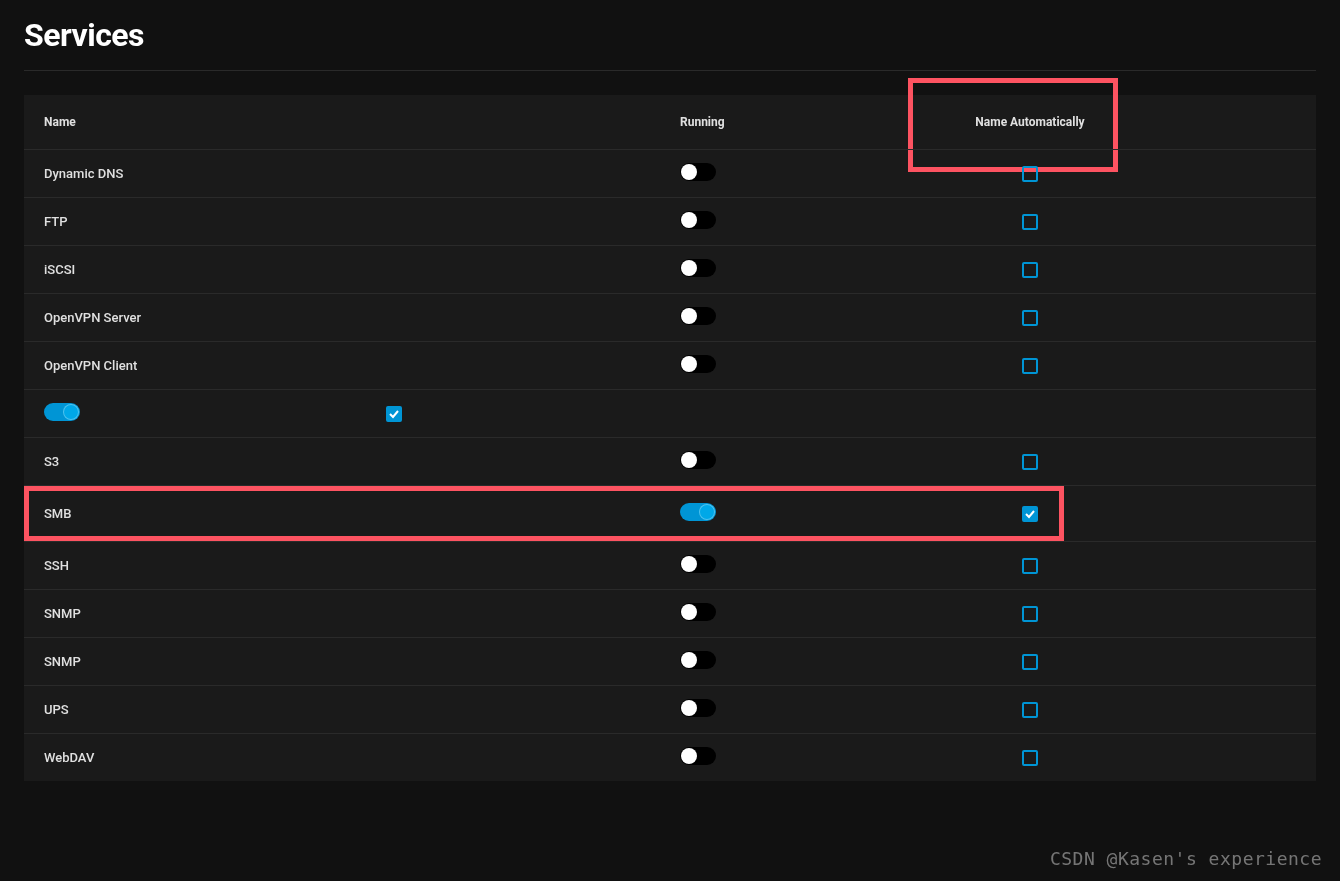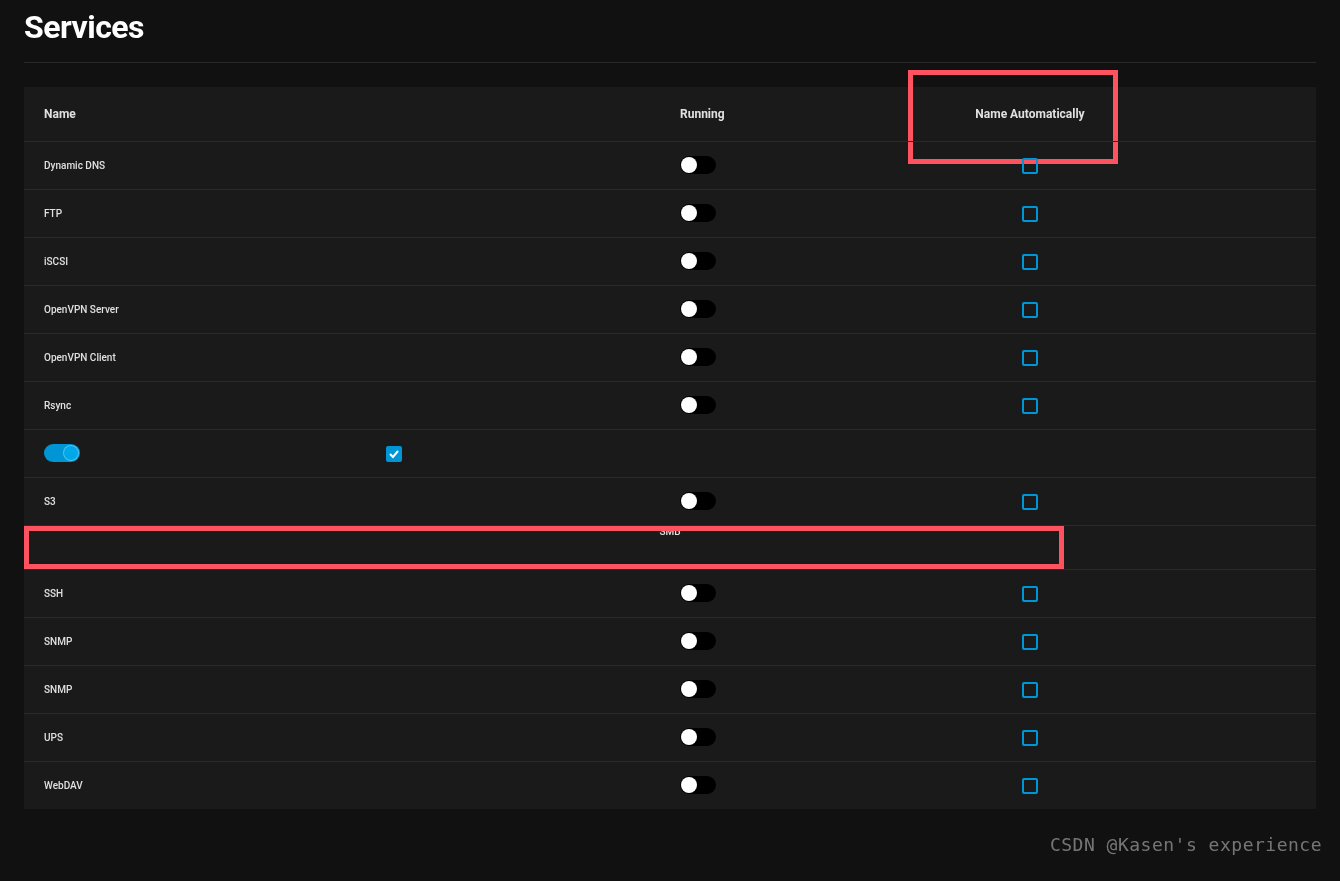--- a/index.html
+++ b/index.html
@@ -11,21 +11,21 @@
       background: #111111;
       color: #ffffff;
       font-family: -apple-system, BlinkMacSystemFont, "Segoe UI", Roboto, Arial, sans-serif;
       width: 1340px;
       height: 881px;
       overflow: hidden;
     }
     .page-title {
       font-size: 32px;
       font-weight: 700;
-      padding: 8px 24px 16px 24px;
+      padding: 16px 24px 16px 24px;
       letter-spacing: -0.5px;
     }
     .title-divider {
       border: none;
       border-top: 1px solid #2a2a2a;
       margin: 0 24px;
     }
     .table-container {
       margin: 24px;
       background: #1a1a1a;
@@ -74,26 +74,25 @@
     }
     .table-row {
       display: flex;
       align-items: center;
       border-top: 1px solid #2a2a2a;
       padding: 0;
       height: 48px;
       position: relative;
     }
     .table-row.highlighted {
-      height: 44px;
-      flex-direction: column;
+      height: 56px;
     }
     .td {
       padding: 0 20px;
-      font-size: 10px;
+      font-size: 13px;
       font-weight: 500;
       color: #e0e0e0;
     }
     .toggle {
       width: 36px;
       height: 18px;
       border-radius: 10px;
       position: relative;
       cursor: pointer;
       display: inline-block;
@@ -147,21 +146,21 @@
     .checkbox.checked svg {
       display: block;
     }
     .col-start-cell {
       display: flex;
       justify-content: center;
     }
     .watermark {
       position: fixed;
       right: 18px;
-      bottom: 26px;
+      bottom: 12px;
       font-size: 18px;
       color: rgba(200,200,200,0.55);
       font-family: "Consolas", monospace;
       letter-spacing: 0.5px;
     }
   </style>
 </head>
 <body>
 
 <h1 class="page-title">Services</h1>
@@ -204,27 +203,20 @@
         </div>
       </div>
       <div class="table-row">
         <div class="td col-name">OpenVPN Client</div>
         <div class="td col-running"><div class="toggle off"><div class="toggle-knob"></div></div></div>
         <div class="td col-start col-start-cell">
           <div class="checkbox"></div>
         </div>
       </div>
       <div class="table-row">
-        <div class="td col-name">Rsync</div>
-        <div class="td col-running"><div class="toggle off"><div class="toggle-knob"></div></div></div>
-        <div class="td col-start col-start-cell">
-          <div class="checkbox"></div>
-        </div>
-      </div>
-      <div class="table-row">
         <div class="td col-running"><div class="toggle on"><div class="toggle-knob"></div></div></div>
         <div class="td col-start col-start-cell">
           <div class="checkbox checked">
             <svg viewBox="0 0 12 12">
               <path d="M2 6 L5 9 L10 3" stroke="#ffffff" stroke-width="2" fill="none"></path>
             </svg>
           </div>
         </div>
       </div>
       <div class="table-row">

